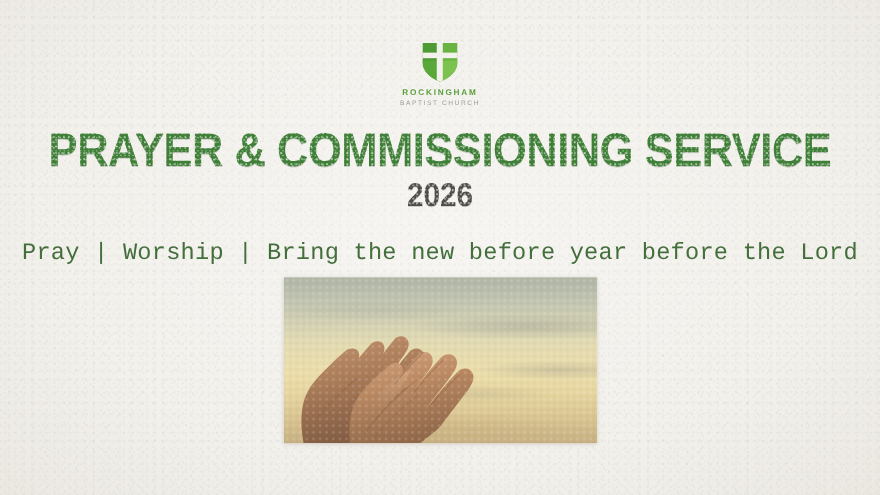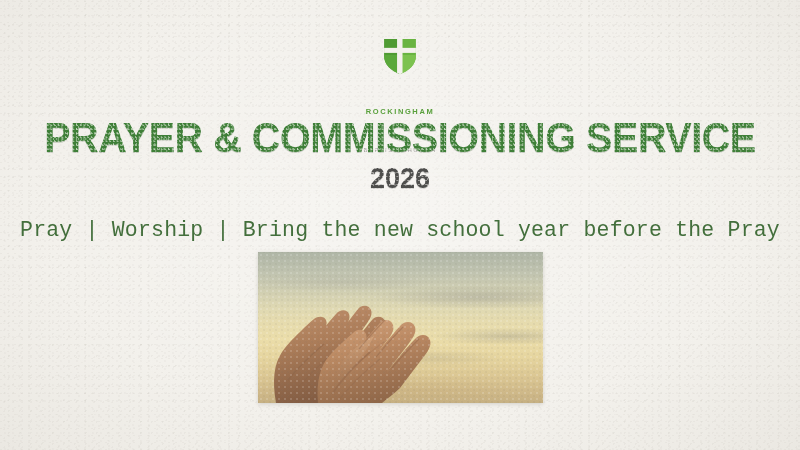--- a/index.html
+++ b/index.html
@@ -48,21 +48,20 @@
 
   
   .logo-block {
     position: absolute;
     top: 34px;
     left: 0;
     width: 800px;
     display: flex;
     flex-direction: column;
     align-items: center;
-    gap: 28px;
   }
   .logo-mark {
     width: 42px;
     height: 42px;
     display: block;
   }
   .logo-word {
     margin-top: 4px;
     font-size: 7.5px;
     font-weight: 700;
@@ -256,21 +255,21 @@
         <rect x="0" y="33" width="100" height="12" fill="#f3f1ec"></rect>
       </g>
     </svg>
     <div class="logo-word">ROCKINGHAM</div>
     <div class="logo-sub">BAPTIST CHURCH</div>
   </div>
 
   <div class="headline">PRAYER &amp; COMMISSIONING SERVICE</div>
   <div class="year">2026</div>
 
-  <div class="tagline">Pray | Worship | Bring the new school year before the Pray</div>
+  <div class="tagline">Pray | Worship | Bring the new before year before the Lord</div>
 
   <div class="photo-frame">
     <div class="photo-sky"></div>
     <div class="photo-clouds"></div>
 
     <svg class="hands-svg" viewBox="0 0 285 151" preserveAspectRatio="none" aria-hidden="true">
       <defs>
         <linearGradient id="skinBack" x1="0" y1="0" x2="0.3" y2="1">
           <stop offset="0%" stop-color="#c49570"></stop>
           <stop offset="45%" stop-color="#ac7c59"></stop>

